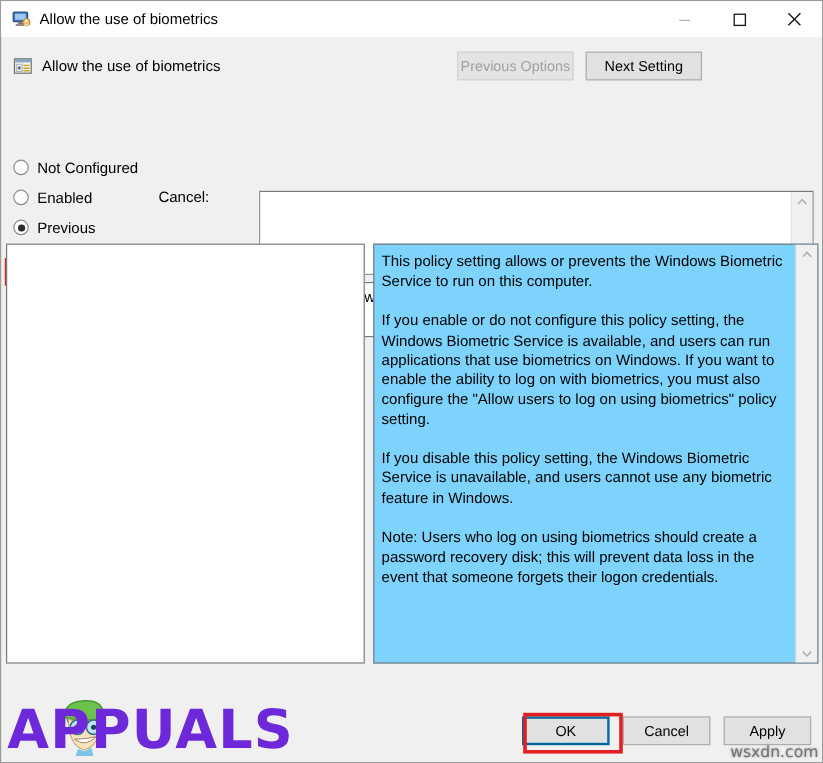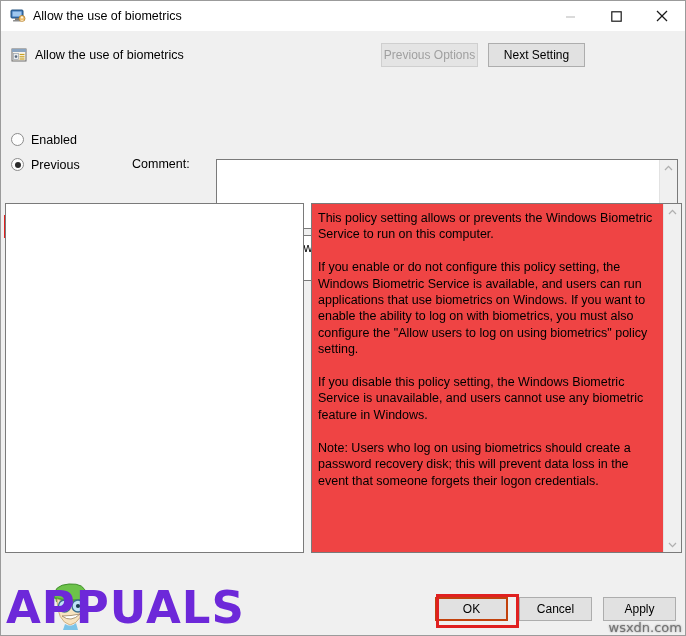--- a/index.html
+++ b/index.html
@@ -249,21 +249,21 @@
     background: #ffffff;
     border: 1px solid #7a7a7a;
     box-sizing: border-box;
   }
   #help-panel {
     position: absolute;
     left: 310px;
     top: 0px;
     width: 371px;
     height: 350px;
-    background: #ef4444;
+    background: #7dd3fc;
     border: 1px solid #7a7a7a;
     box-sizing: border-box;
     display: flex;
   }
   #help-text {
     flex: 1 1 auto;
     padding: 6px 8px 0 6px;
     font-size: 12.5px;
     line-height: 16.4px;
     overflow: hidden;
@@ -290,21 +290,21 @@
     font-size: 12px;
     background: #e1e1e1;
     border: 1px solid #adadad;
     color: #000;
     display: flex;
     align-items: center;
     justify-content: center;
     box-sizing: border-box;
   }
   .fbtn.focused {
-    border: 2px solid #c2410c;
+    border: 2px solid #0369a1;
   }
   #ok-highlight {
     position: absolute;
     left: 436px;
     top: 594px;
     width: 83px;
     height: 34px;
     border: 3px solid #e02020;
     box-sizing: border-box;
     z-index: 9;
@@ -402,31 +402,35 @@
       <div class="hbtn disabled">Previous Options</div>
       <div class="hbtn">Next Setting</div>
     </div>
   </div>
 
   <div id="upper">
 
     <div id="radios">
       <div class="radio-row">
         <span class="radio-mark"></span>
+        <span class="radio-label">Not Configured</span>
+      </div>
+      <div class="radio-row">
+        <span class="radio-mark"></span>
         <span class="radio-label">Enabled</span>
       </div>
       <div class="radio-row">
         <span class="radio-mark checked"></span>
         <span class="radio-label">Previous</span>
       </div>
     </div>
 
     <div id="disabled-highlight"></div>
 
-    <div id="comment-label">Comment:</div>
+    <div id="comment-label">Cancel:</div>
     <div id="comment-box">
       <div class="textarea-inner"></div>
       <div class="vscroll">
         <div class="arrow">
           <svg width="9" height="6" viewBox="0 0 9 6">
               <path d="M1 5 L4.5 1.4 L8 5" fill="none" stroke="#b0b0b0" stroke-width="1.3"></path>
             </svg>
         </div>
         <div class="arrow">
           <svg width="9" height="6" viewBox="0 0 9 6">

